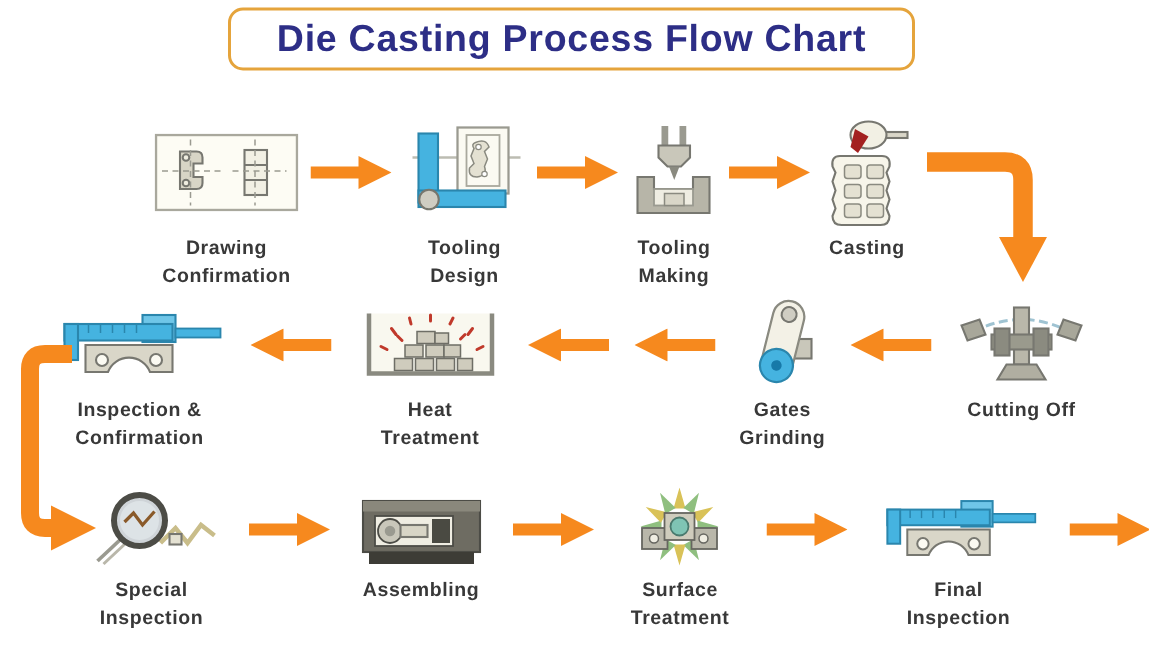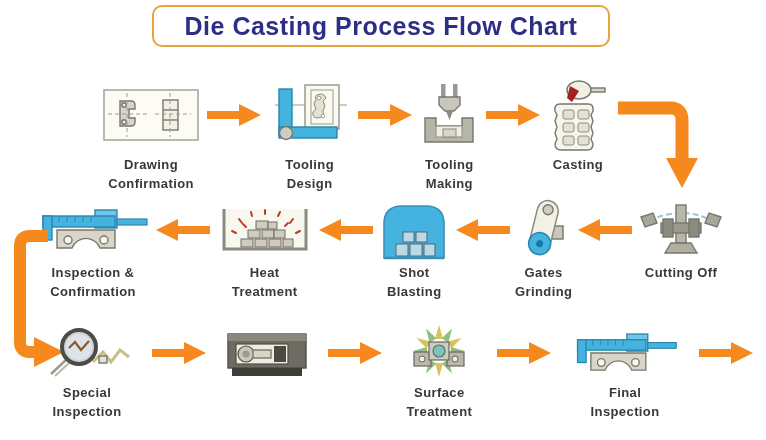--- a/index.html
+++ b/index.html
@@ -13,21 +13,21 @@
     border:2px solid #e5a43c;border-radius:10px;background:#fff;
     display:flex;align-items:center;justify-content:center;box-sizing:border-box;
   }
   .title-box span{
     color:#2d2e86;font-size:25px;font-weight:bold;letter-spacing:.5px;white-space:nowrap;
   }
   
   .flow-row{position:absolute;display:flex;align-items:flex-start;justify-content:space-between;}
   #row1{left:103px;top:78px;width:505px;}
   #row2{left:35px;top:200px;width:690px;}
-  #row3{left:41px;top:326px;width:712px;}
+  #row3{left:55px;top:326px;width:712px;}
   .step{display:flex;flex-direction:column;align-items:center;}
   .icon-box{display:flex;align-items:center;justify-content:center;}
   #row1 .icon-box{height:74px;}
   #row2 .icon-box{height:60px;}
   #row3 .icon-box{height:54px;}
   .label{
     margin-top:4px;text-align:center;font-weight:bold;font-size:13px;line-height:1.45;
     color:#383838;letter-spacing:.4px;white-space:nowrap;
   }
   .arrow{flex:0 0 auto;}
@@ -227,39 +227,20 @@
           <div>Treatment</div>
       </div>
     </div>
 
     <div class="arrow left">
       <svg width="54" height="22" viewBox="0 0 54 22">
           <polygon points="0,7 32,7 32,0 54,11 32,22 32,15 0,15" fill="#f6891e"></polygon>
         </svg>
     </div>
 
-    <div class="step">
-      <div class="icon-box">
-        <svg width="72" height="60" viewBox="0 0 72 60">
-          <path d="M6 58 V24 Q6 6 24 6 H48 Q66 6 66 24 V58 Z" fill="#45b3e0" stroke="#3a8fb5" stroke-width="1.6"></path>
-          <g fill="#bcd9e6" stroke="#4a6a78" stroke-width="1">
-            <rect x="18" y="44" width="12" height="12"></rect>
-              <rect x="32" y="44" width="12" height="12"></rect>
-              <rect x="46" y="44" width="11" height="12"></rect>
-            <rect x="25" y="32" width="11" height="10"></rect>
-              <rect x="38" y="32" width="11" height="10"></rect>
-          </g>
-          <line x1="6" y1="58" x2="66" y2="58" stroke="#3a8fb5" stroke-width="2.5"></line>
-        </svg>
-      </div>
-      <div class="label">
-        <div>Shot</div>
-          <div>Blasting</div>
-      </div>
-    </div>
 
     <div class="arrow left">
       <svg width="54" height="22" viewBox="0 0 54 22">
           <polygon points="0,7 32,7 32,0 54,11 32,22 32,15 0,15" fill="#f6891e"></polygon>
         </svg>
     </div>
 
     <div class="step">
       <div class="icon-box">
         <svg width="54" height="64" viewBox="0 0 54 64">
@@ -344,20 +325,21 @@
           <rect x="3" y="7" width="78" height="7" fill="#8a887c"></rect>
           <rect x="11" y="17" width="52" height="20" fill="#efede2" stroke="#4c4c46" stroke-width="1.2"></rect>
           <circle cx="21" cy="27" r="8" fill="#c9c7ba" stroke="#4c4c46" stroke-width="1.2"></circle>
           <circle cx="21" cy="27" r="3.5" fill="#9a9a90"></circle>
           <rect x="28" y="23" width="18" height="8" fill="#d8d5c6" class="g1"></rect>
           <rect x="49" y="19" width="12" height="16" fill="#4a4a42"></rect>
           <rect x="7" y="41" width="70" height="8" fill="#3d3c36"></rect>
         </svg>
       </div>
       <div class="label">
+          <div>Assembling</div>
       </div>
     </div>
 
     <div class="arrow right">
       <svg width="54" height="22" viewBox="0 0 54 22">
           <polygon points="0,7 32,7 32,0 54,11 32,22 32,15 0,15" fill="#f6891e"></polygon>
         </svg>
     </div>
 
     <div class="step">

